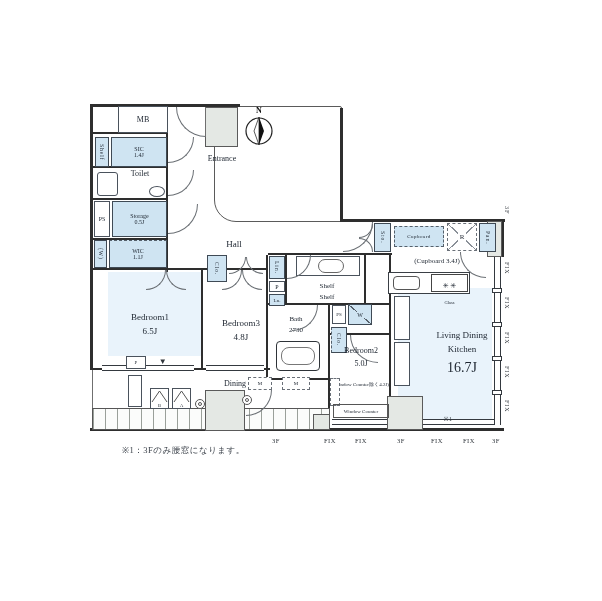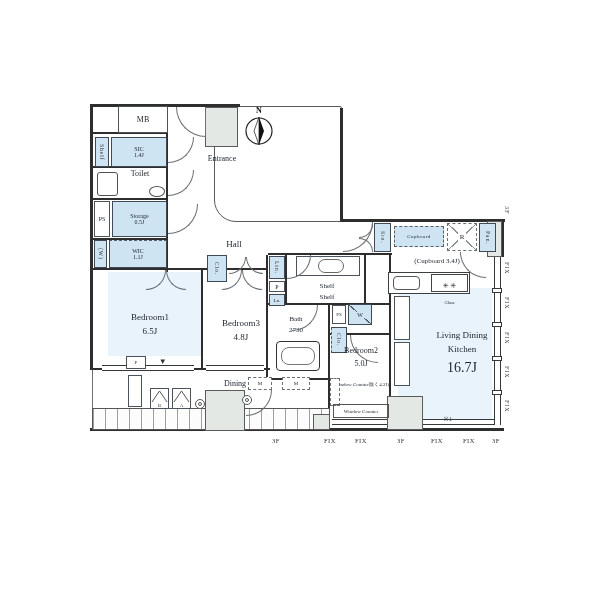--- a/index.html
+++ b/index.html
@@ -270,14 +270,15 @@
   <div class="marker" style="left:469px;top:437px">FIX</div>
   <div class="marker" style="left:496px;top:437px">3F</div>
 
   <div class="vmark" style="left:504px;top:206px">3F</div>
   <div class="vmark" style="left:504px;top:262px">FIX</div>
   <div class="vmark" style="left:504px;top:297px">FIX</div>
   <div class="vmark" style="left:504px;top:332px">FIX</div>
   <div class="vmark" style="left:504px;top:366px">FIX</div>
   <div class="vmark" style="left:504px;top:400px">FIX</div>
 
+  <div class="note" style="left:122px;top:444px">※1：3Fのみ腰窓になります。</div>
 
 </div>
 
 </body></html>

